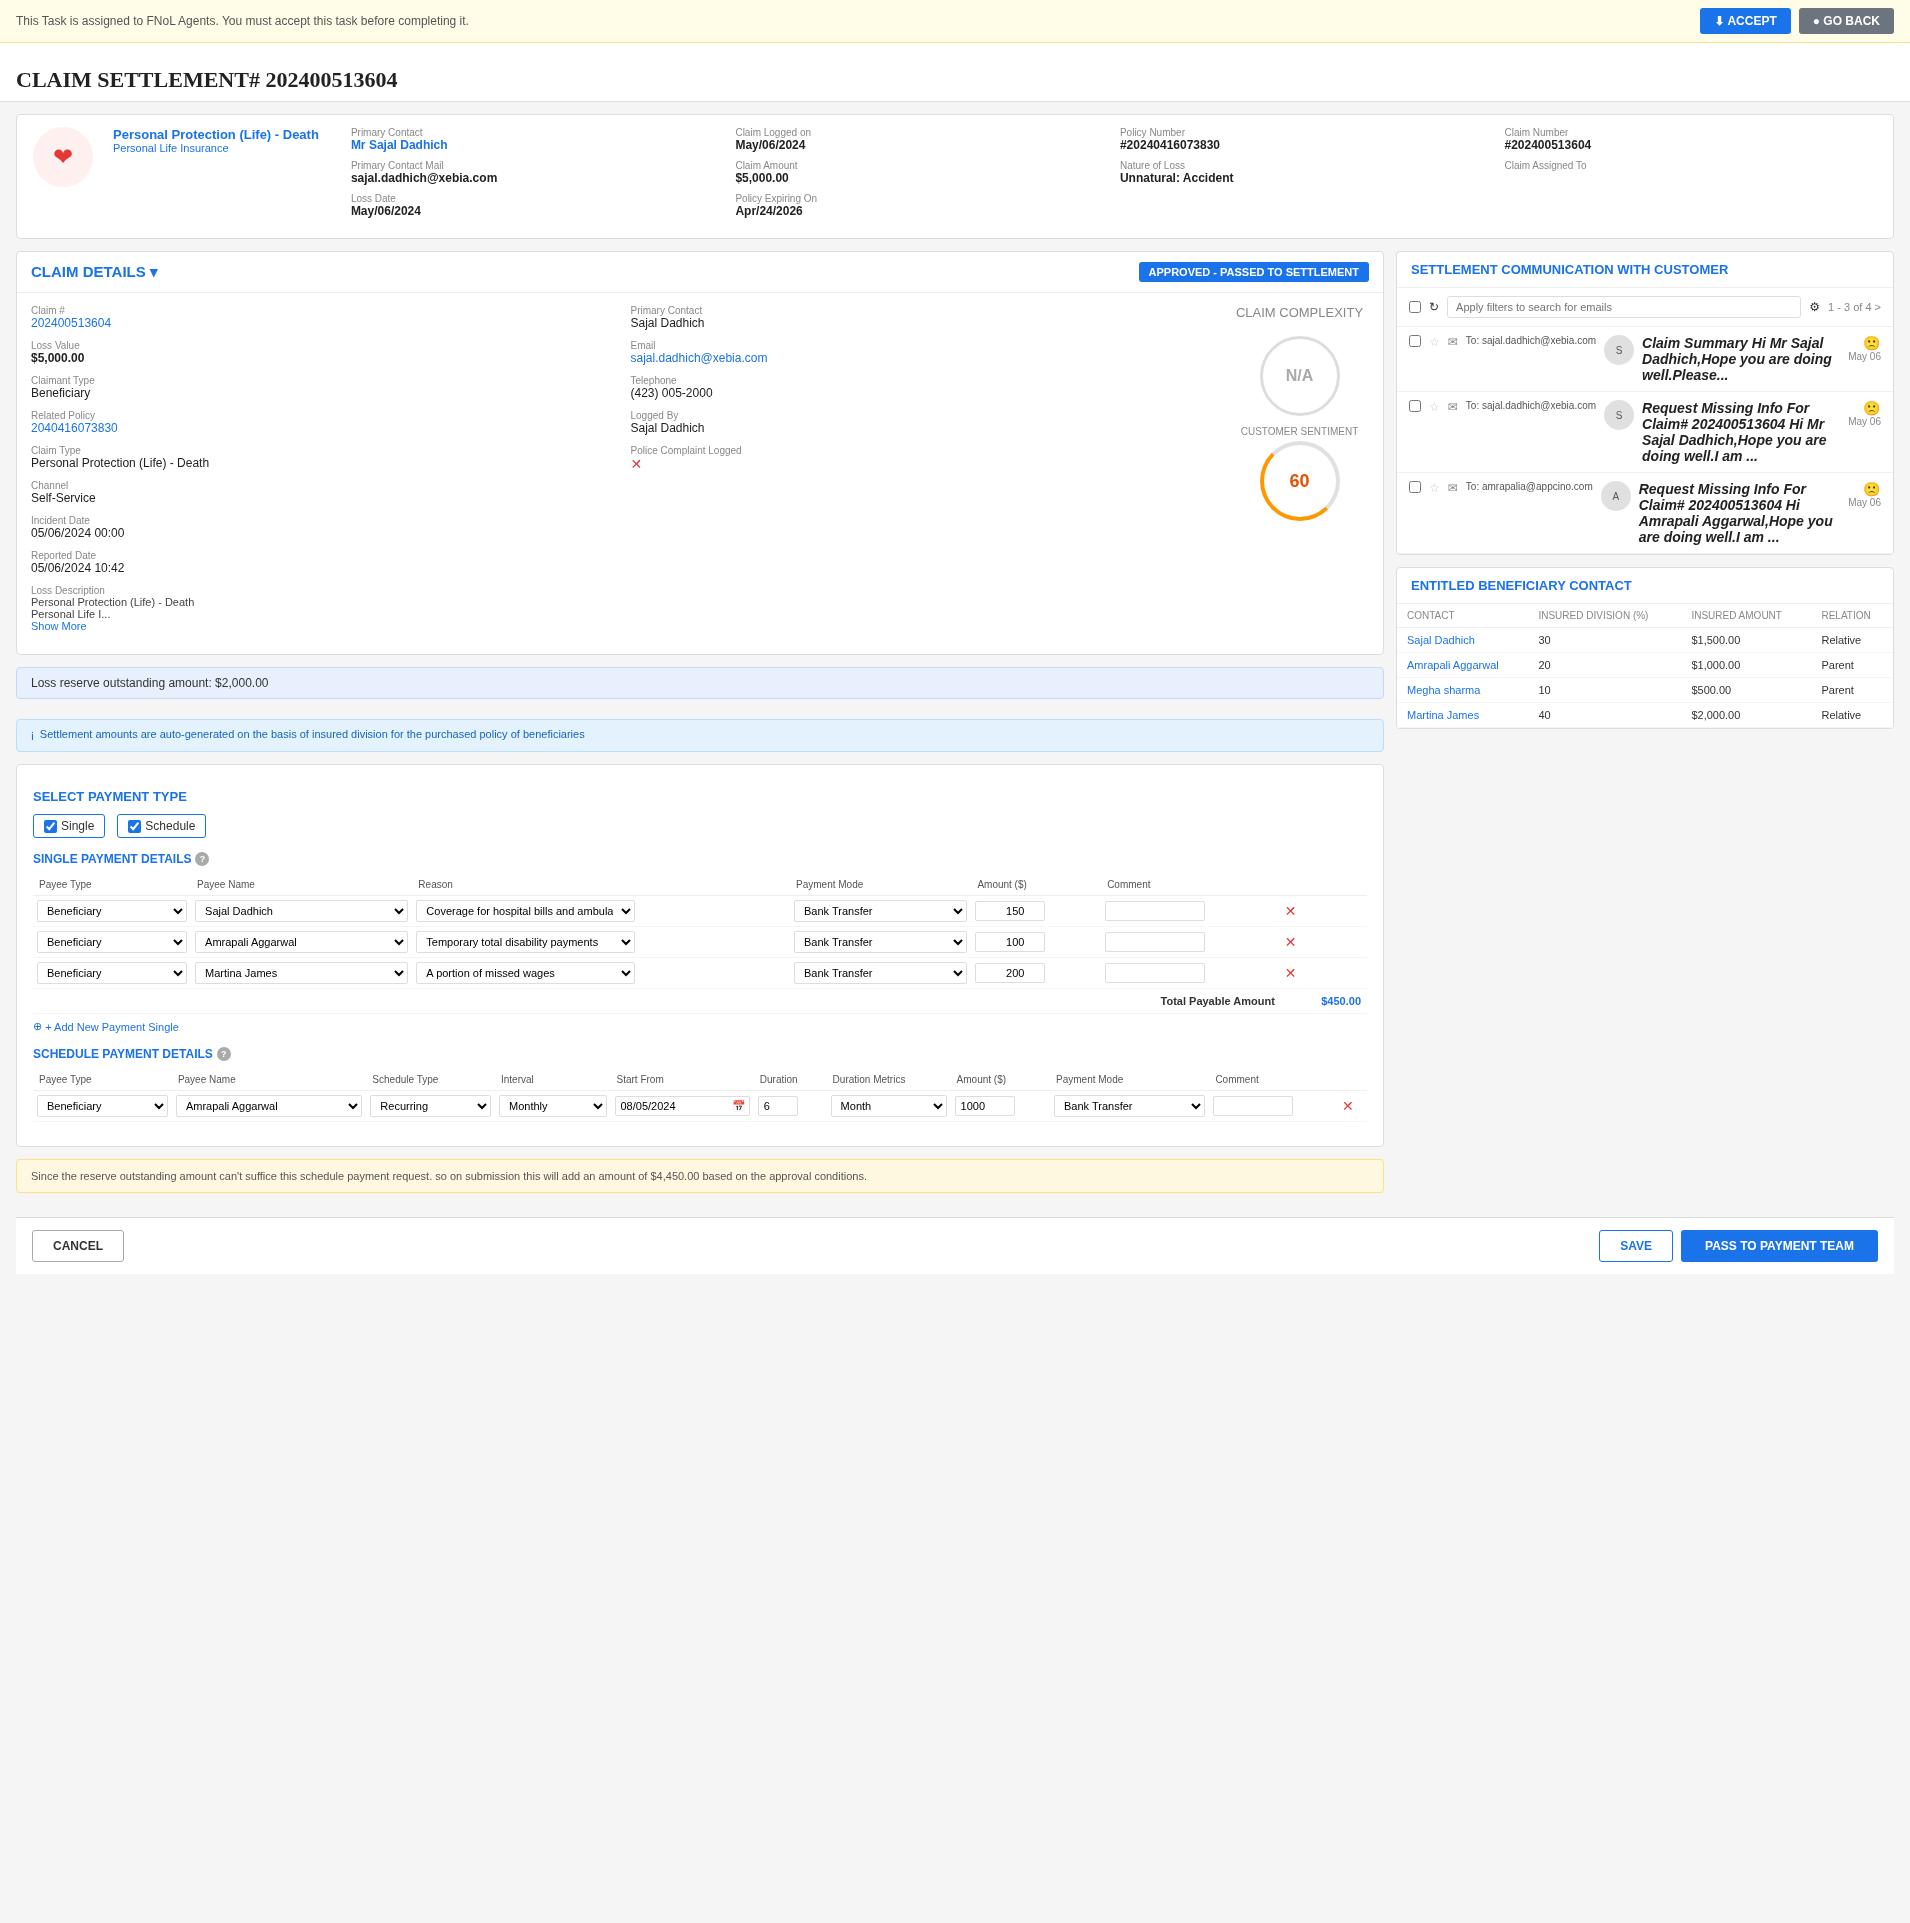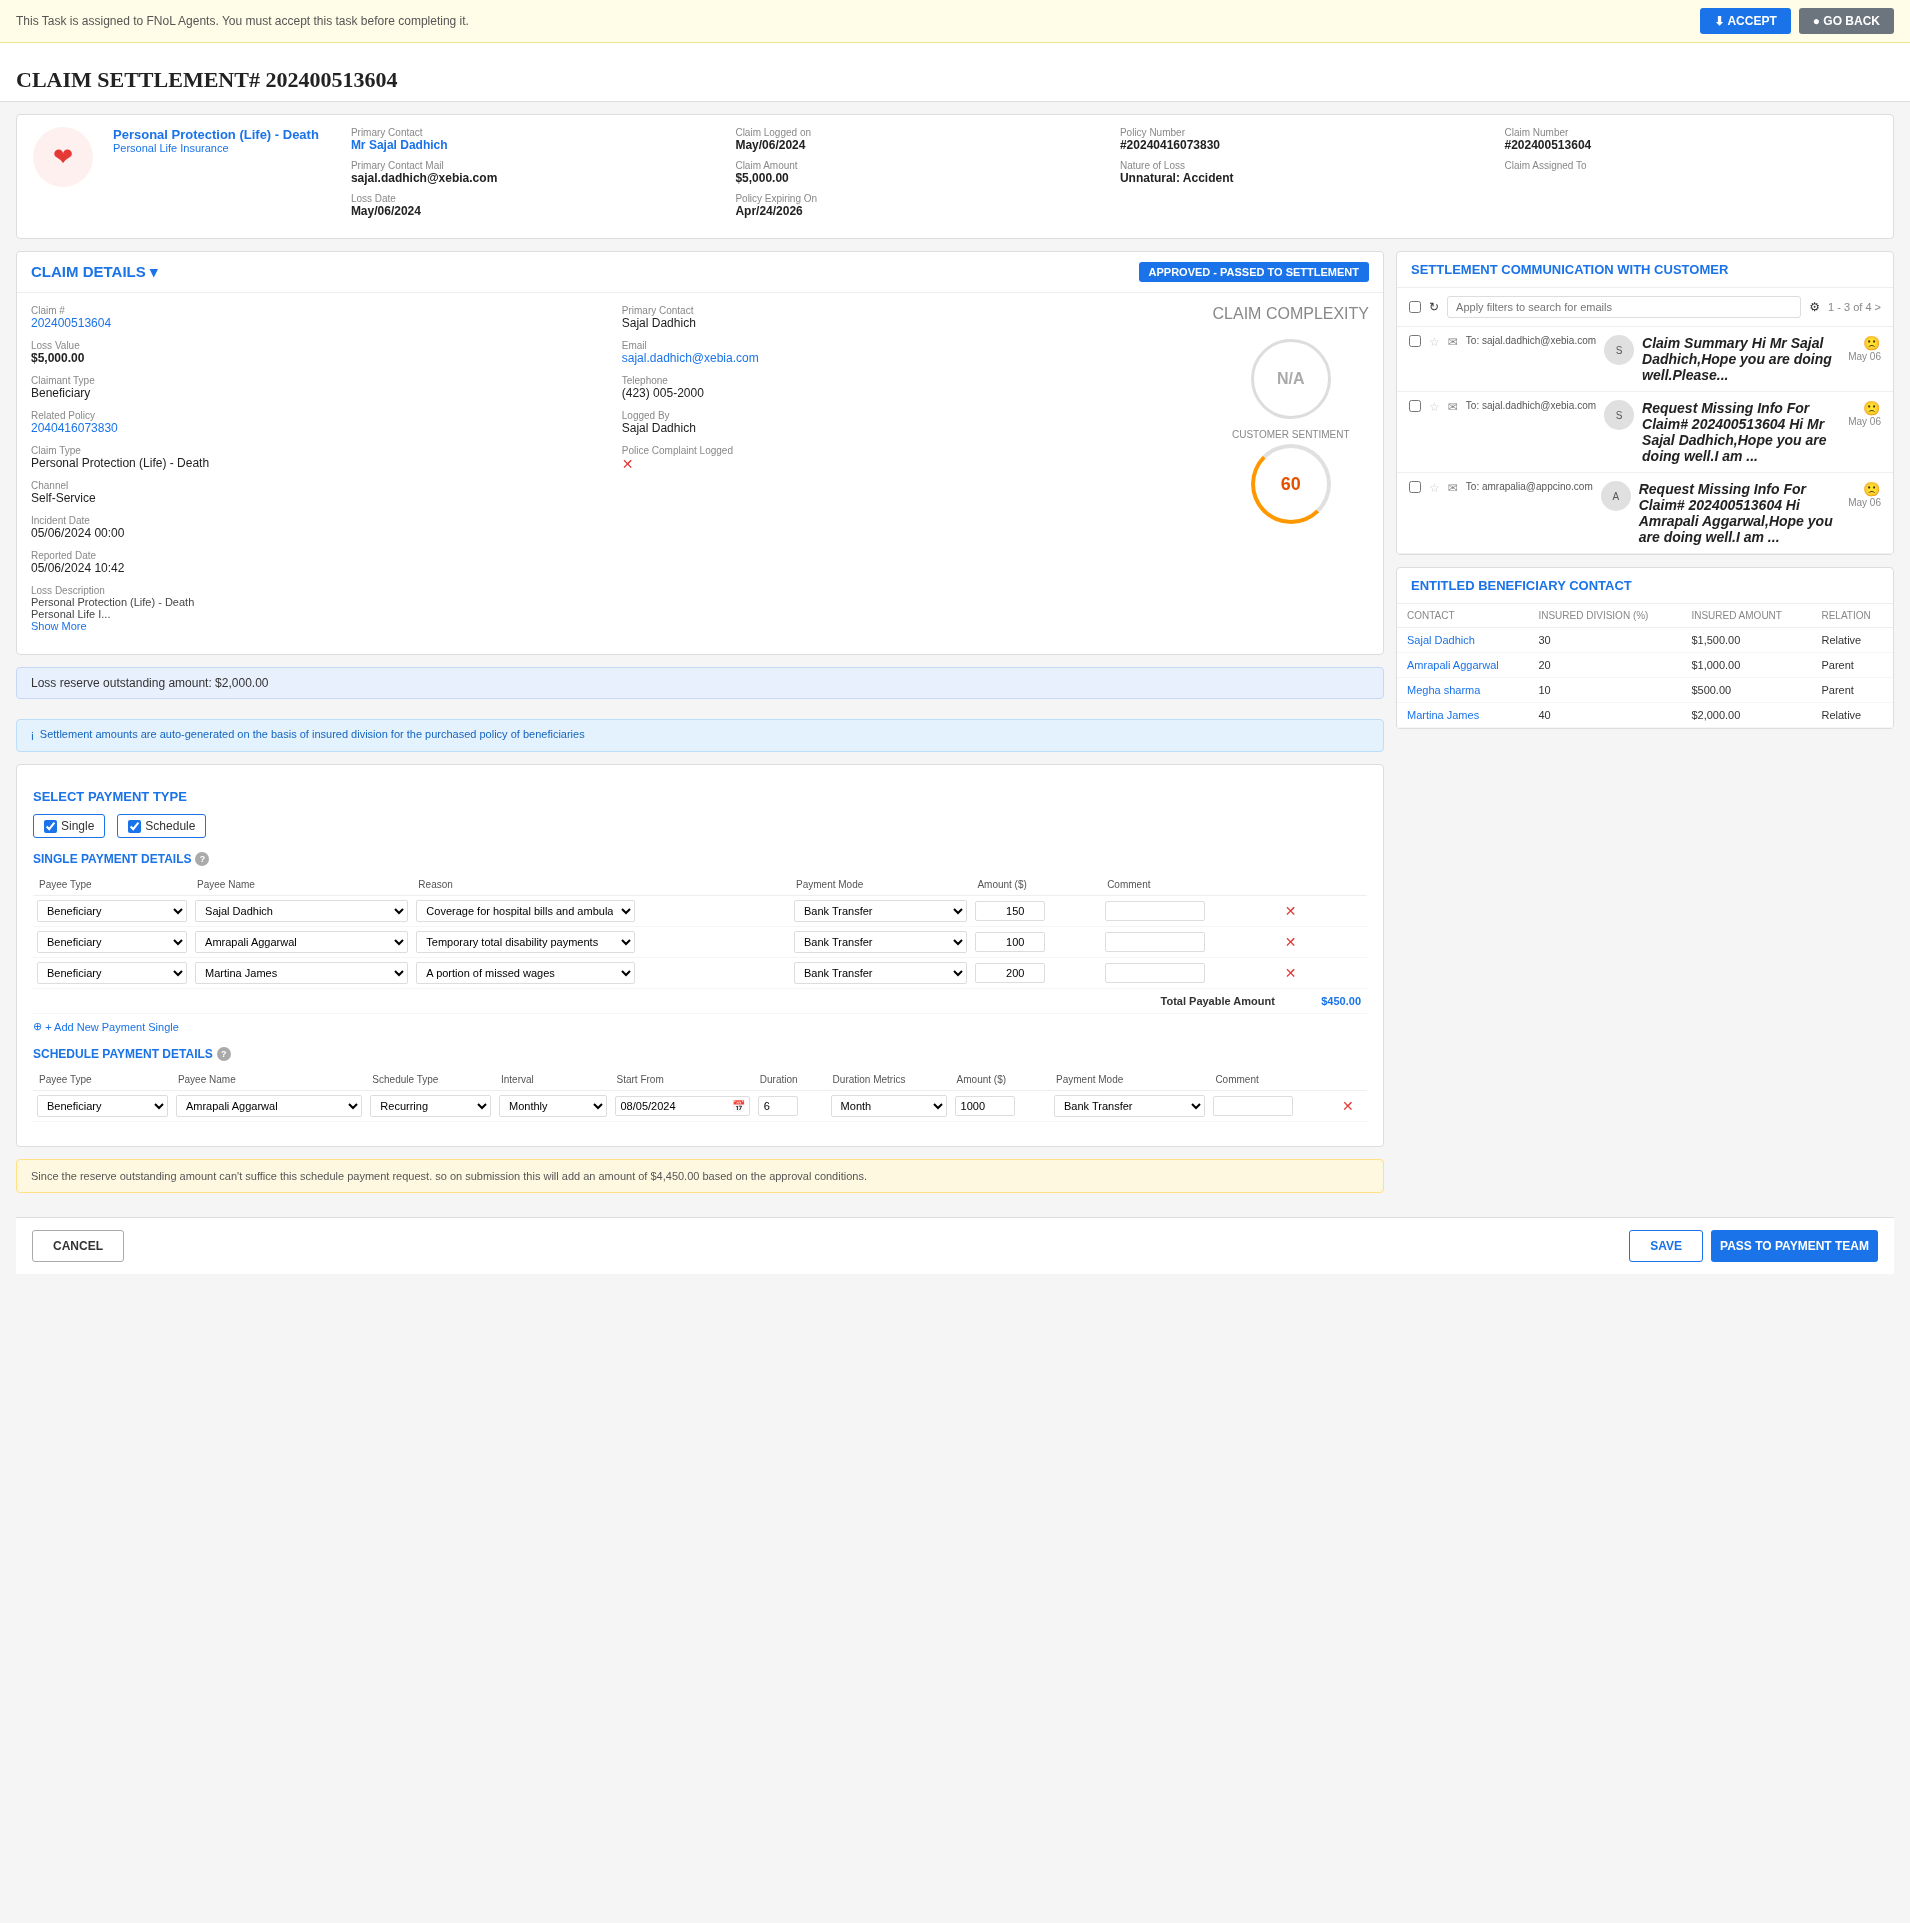--- a/index.html
+++ b/index.html
@@ -41,21 +41,21 @@
     .cd-field { margin-bottom: 10px; }
     .cd-label { font-size: 10px; color: #888; }
     .cd-value { font-size: 12px; color: #222; }
     .cd-value.link { color: #1a73e8; cursor: pointer; }
     .cd-value.bold { font-weight: bold; }
 
     .loss-desc { font-size: 11px; color: #444; }
     .show-more { color: #1a73e8; cursor: pointer; font-size: 11px; }
 
     .complexity-col { min-width: 139px; text-align: center; }
-    .complexity-label { font-size: 16px; color: #888; margin-bottom: 16px; }
+    .complexity-label { font-size: 13px; color: #888; margin-bottom: 16px; }
     .circle-na { width: 80px; height: 80px; border-radius: 50%; border: 3px solid #ddd; display: flex; align-items: center; justify-content: center; margin: 4px auto; font-size: 16px; font-weight: bold; color: #aaa; }
     .sentiment-label { font-size: 10px; color: #888; margin-top: 10px; margin-bottom: 4px; }
     .circle-sentiment { width: 80px; height: 80px; border-radius: 50%; border: 4px solid transparent; display: flex; align-items: center; justify-content: center; margin: 4px auto; font-size: 18px; font-weight: bold; color: #e65100; position: relative; }
     .circle-sentiment::before { content: ''; position: absolute; inset: -4px; border-radius: 50%; border: 4px solid #ff9800; border-top-color: #e0e0e0; border-right-color: #e0e0e0; }
 
     
     .comm-header { padding: 10px 14px; border-bottom: 1px solid #eee; }
     .comm-title { font-weight: bold; color: #1a73e8; font-size: 13px; text-transform: uppercase; }
     .comm-toolbar { display: flex; align-items: center; gap: 8px; padding: 8px 12px; border-bottom: 1px solid #eee; }
     .comm-search { flex: 1; border: 1px solid #ddd; border-radius: 3px; padding: 4px 8px; font-size: 11px; color: #aaa; }
@@ -102,21 +102,21 @@
     .schedule-table td { padding: 4px 4px; border-bottom: 1px solid #f5f5f5; vertical-align: middle; }
     .schedule-table select, .schedule-table input[type=text] { border: 1px solid #ddd; border-radius: 2px; padding: 3px 5px; font-size: 11px; width: 100%; background: white; }
 
     .generate-link { text-align: right; display: block; color: #1a73e8; cursor: pointer; font-size: 11px; margin-top: 6px; }
 
     .warning-bar { background: #fff8e1; border: 1px solid #ffe082; border-radius: 4px; padding: 10px 14px; font-size: 11px; color: #555; margin: 12px 0; }
 
     .footer-actions { background: white; border-top: 1px solid #ddd; padding: 12px 16px; display: flex; justify-content: space-between; align-items: center; margin-top: 12px; }
     .btn-cancel { border: 1px solid #aaa; background: white; color: #333; padding: 8px 20px; border-radius: 3px; cursor: pointer; font-size: 12px; font-weight: bold; }
     .btn-save { border: 1px solid #1a73e8; background: white; color: #1a73e8; padding: 8px 20px; border-radius: 3px; cursor: pointer; font-size: 12px; font-weight: bold; }
-    .btn-pass { background: #1a73e8; color: white; border: none; padding: 8px 9px; border-radius: 3px; cursor: pointer; font-size: 12px; font-weight: bold; }
+    .btn-pass { background: #1a73e8; color: white; border: none; padding: 8px 24px; border-radius: 3px; cursor: pointer; font-size: 12px; font-weight: bold; }
 
     .date-input-wrapper { position: relative; display: flex; align-items: center; }
     .date-input-wrapper input { flex: 1; }
     .calendar-icon { position: absolute; right: 4px; font-size: 11px; color: #888; cursor: pointer; }
 
     .police-x { color: #e53935; font-size: 14px; }
 
     .email-checkbox { width: 12px; height: 12px; }
     .star-icon { color: #ccc; font-size: 12px; }
     .email-icon { font-size: 12px; color: #888; }

